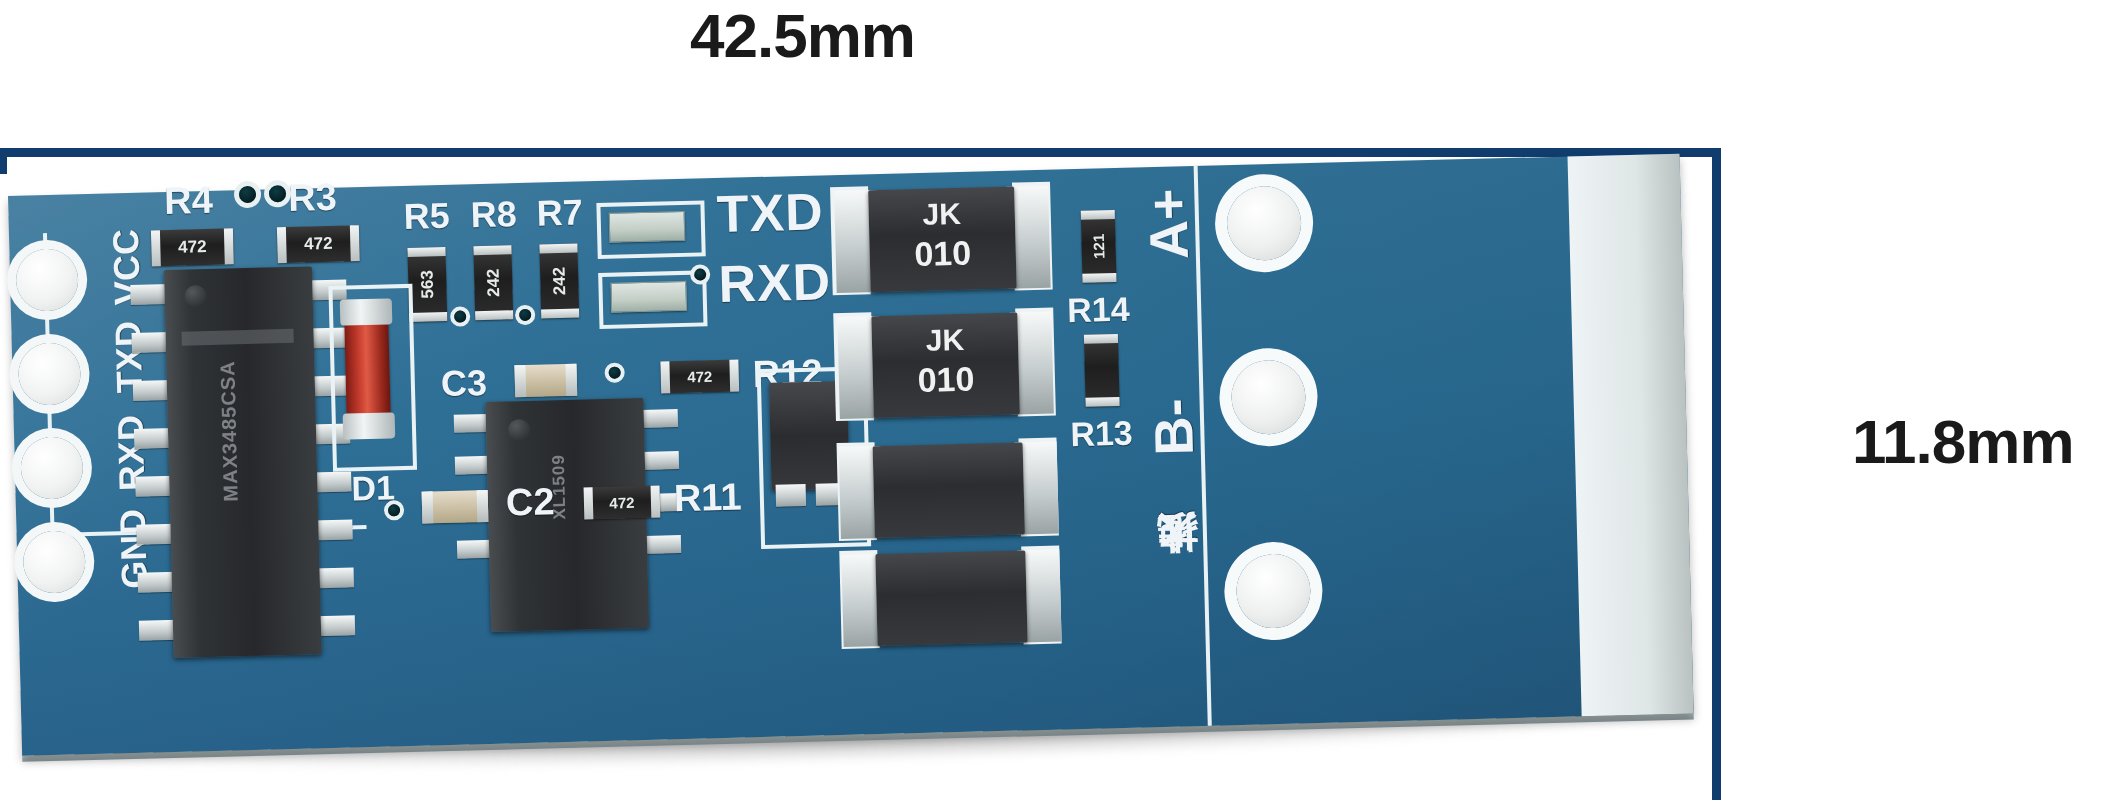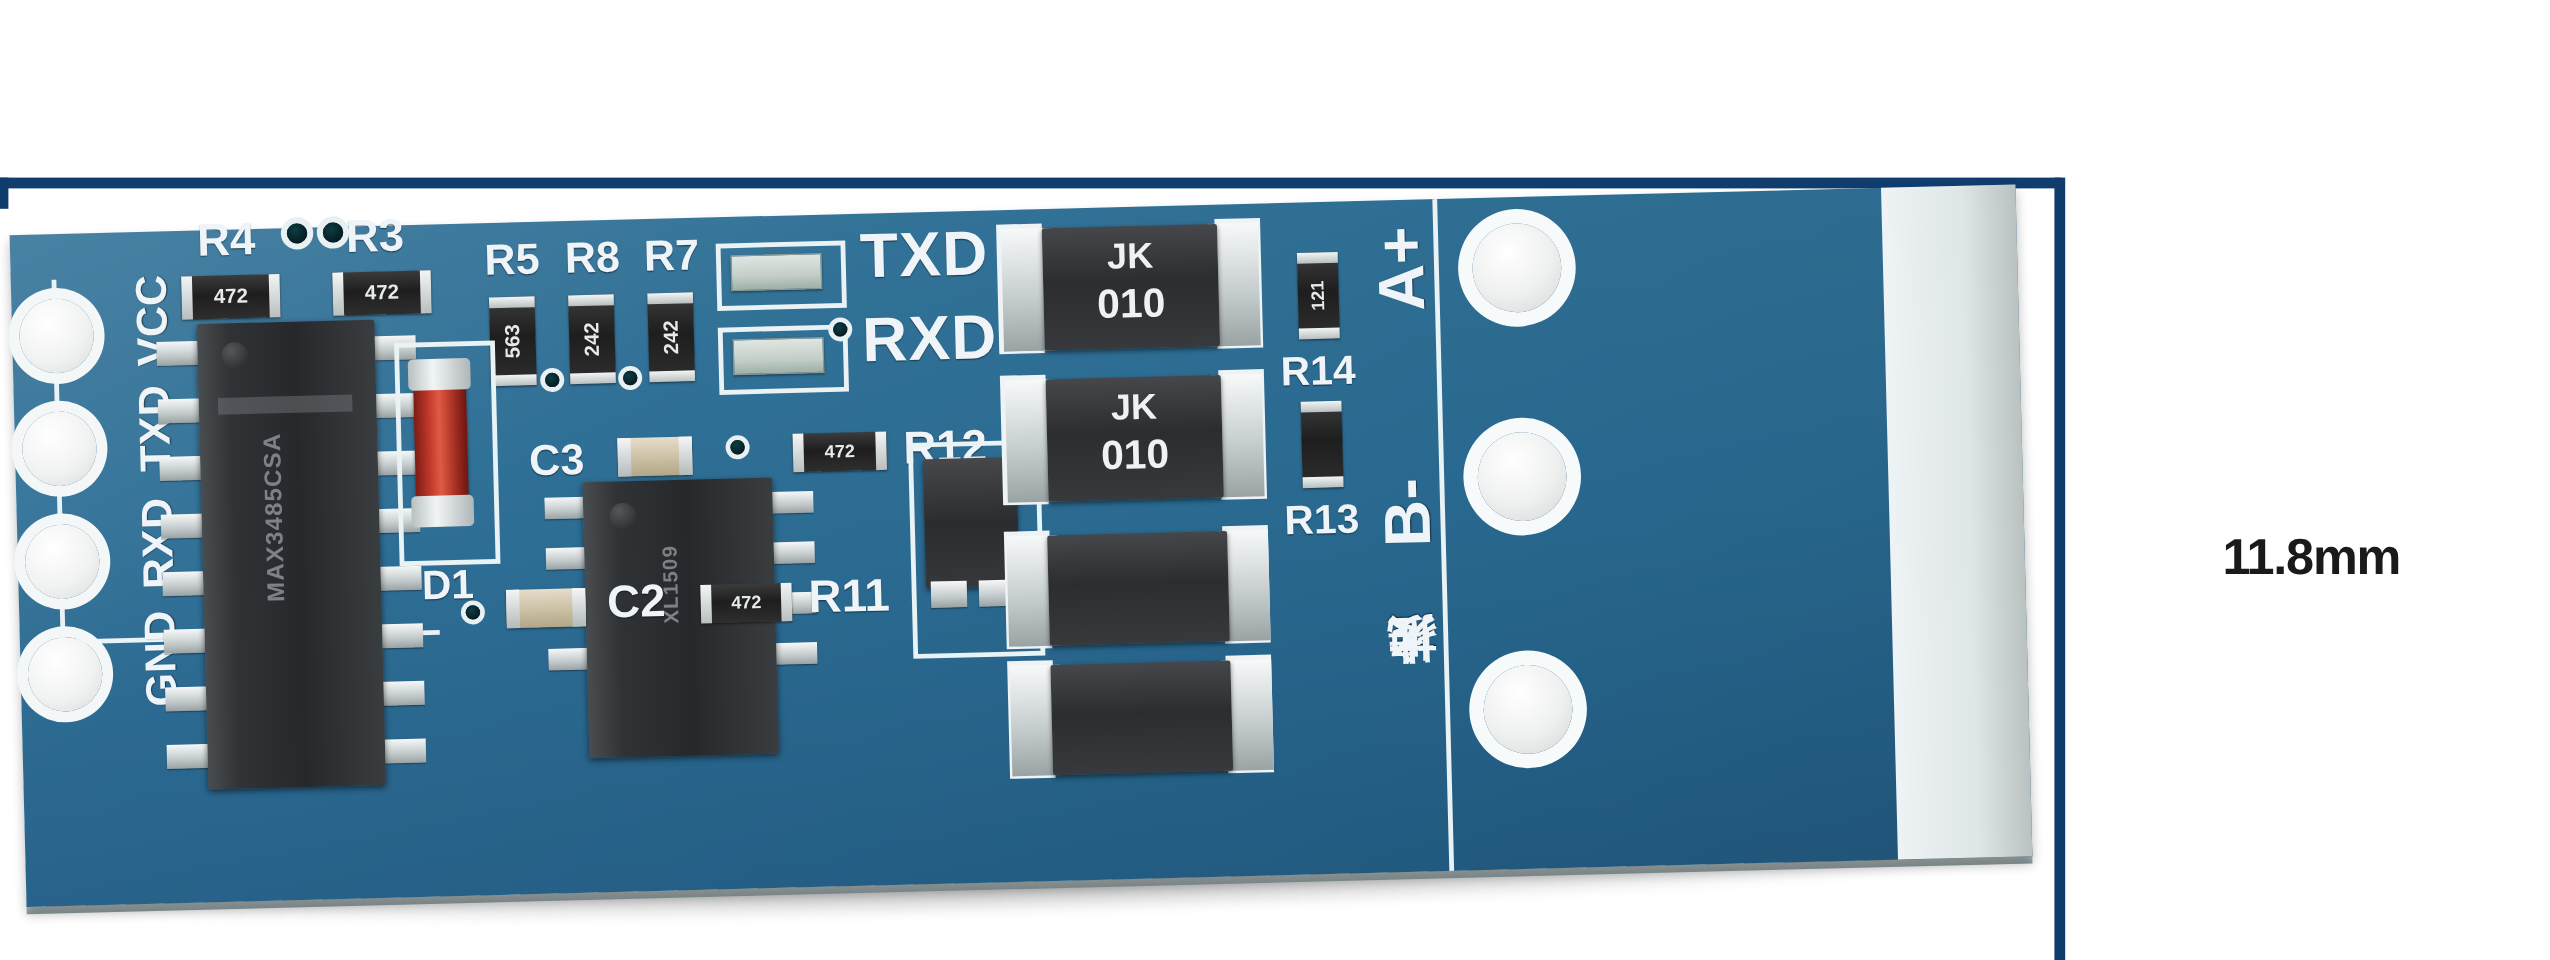--- a/index.html
+++ b/index.html
@@ -3,21 +3,21 @@
 <meta charset="utf-8">
 <style>
   html,body{margin:0;padding:0;background:#ffffff;}
   body{width:2125px;height:800px;overflow:hidden;font-family:"Liberation Sans",sans-serif;}
   #stage{position:relative;width:2125px;height:800px;background:#ffffff;}
 
   
   .dim-label{position:absolute;color:#1a1a1a;font-weight:700;letter-spacing:-1px;
              font-family:"Liberation Sans",sans-serif;white-space:nowrap;}
   #dim-top-label{left:690px;top:0px;font-size:62px;}
-  #dim-right-label{left:1852px;top:440px;font-size:42px;}
+  #dim-right-label{left:1852px;top:406px;font-size:62px;}
 
   .dim-line{position:absolute;background:#113c6e;}
   #dim-line-top{left:0px;top:148px;width:1718px;height:9px;}
   #dim-line-right{left:1712px;top:148px;width:9px;height:652px;}
   #dim-tick-left{left:0px;top:148px;width:7px;height:26px;}
 
   
   #pcb{position:absolute;left:8px;top:196px;width:1672px;height:592px;
        transform:rotate(-1.45deg);transform-origin:0 0;}
   #pcb-body{position:absolute;left:0;top:0;width:1672px;height:560px;
@@ -114,20 +114,21 @@
       background:linear-gradient(to right,#b9c0c1,#f2f5f5 40%,#aeb6b7);border-radius:4px;}
   
   .sot{position:absolute;background:linear-gradient(to bottom,#46484b,#2a2c2f 50%,#36383b);
       border-radius:3px;box-shadow:0 2px 4px rgba(0,0,0,0.5);}
 </style>
 </head>
 <body>
 
 <div id="stage">
 
+  <div class="dim-label" id="dim-top-label">42.5mm</div>
 
   <div class="dim-label" id="dim-right-label">11.8mm</div>
 
   <div class="dim-line" id="dim-line-top"></div>
   <div class="dim-line" id="dim-line-right"></div>
   <div class="dim-line" id="dim-tick-left"></div>
 
   <div id="pcb">
     <div id="pcb-shadow"></div>
     <div id="pcb-edge"></div>

